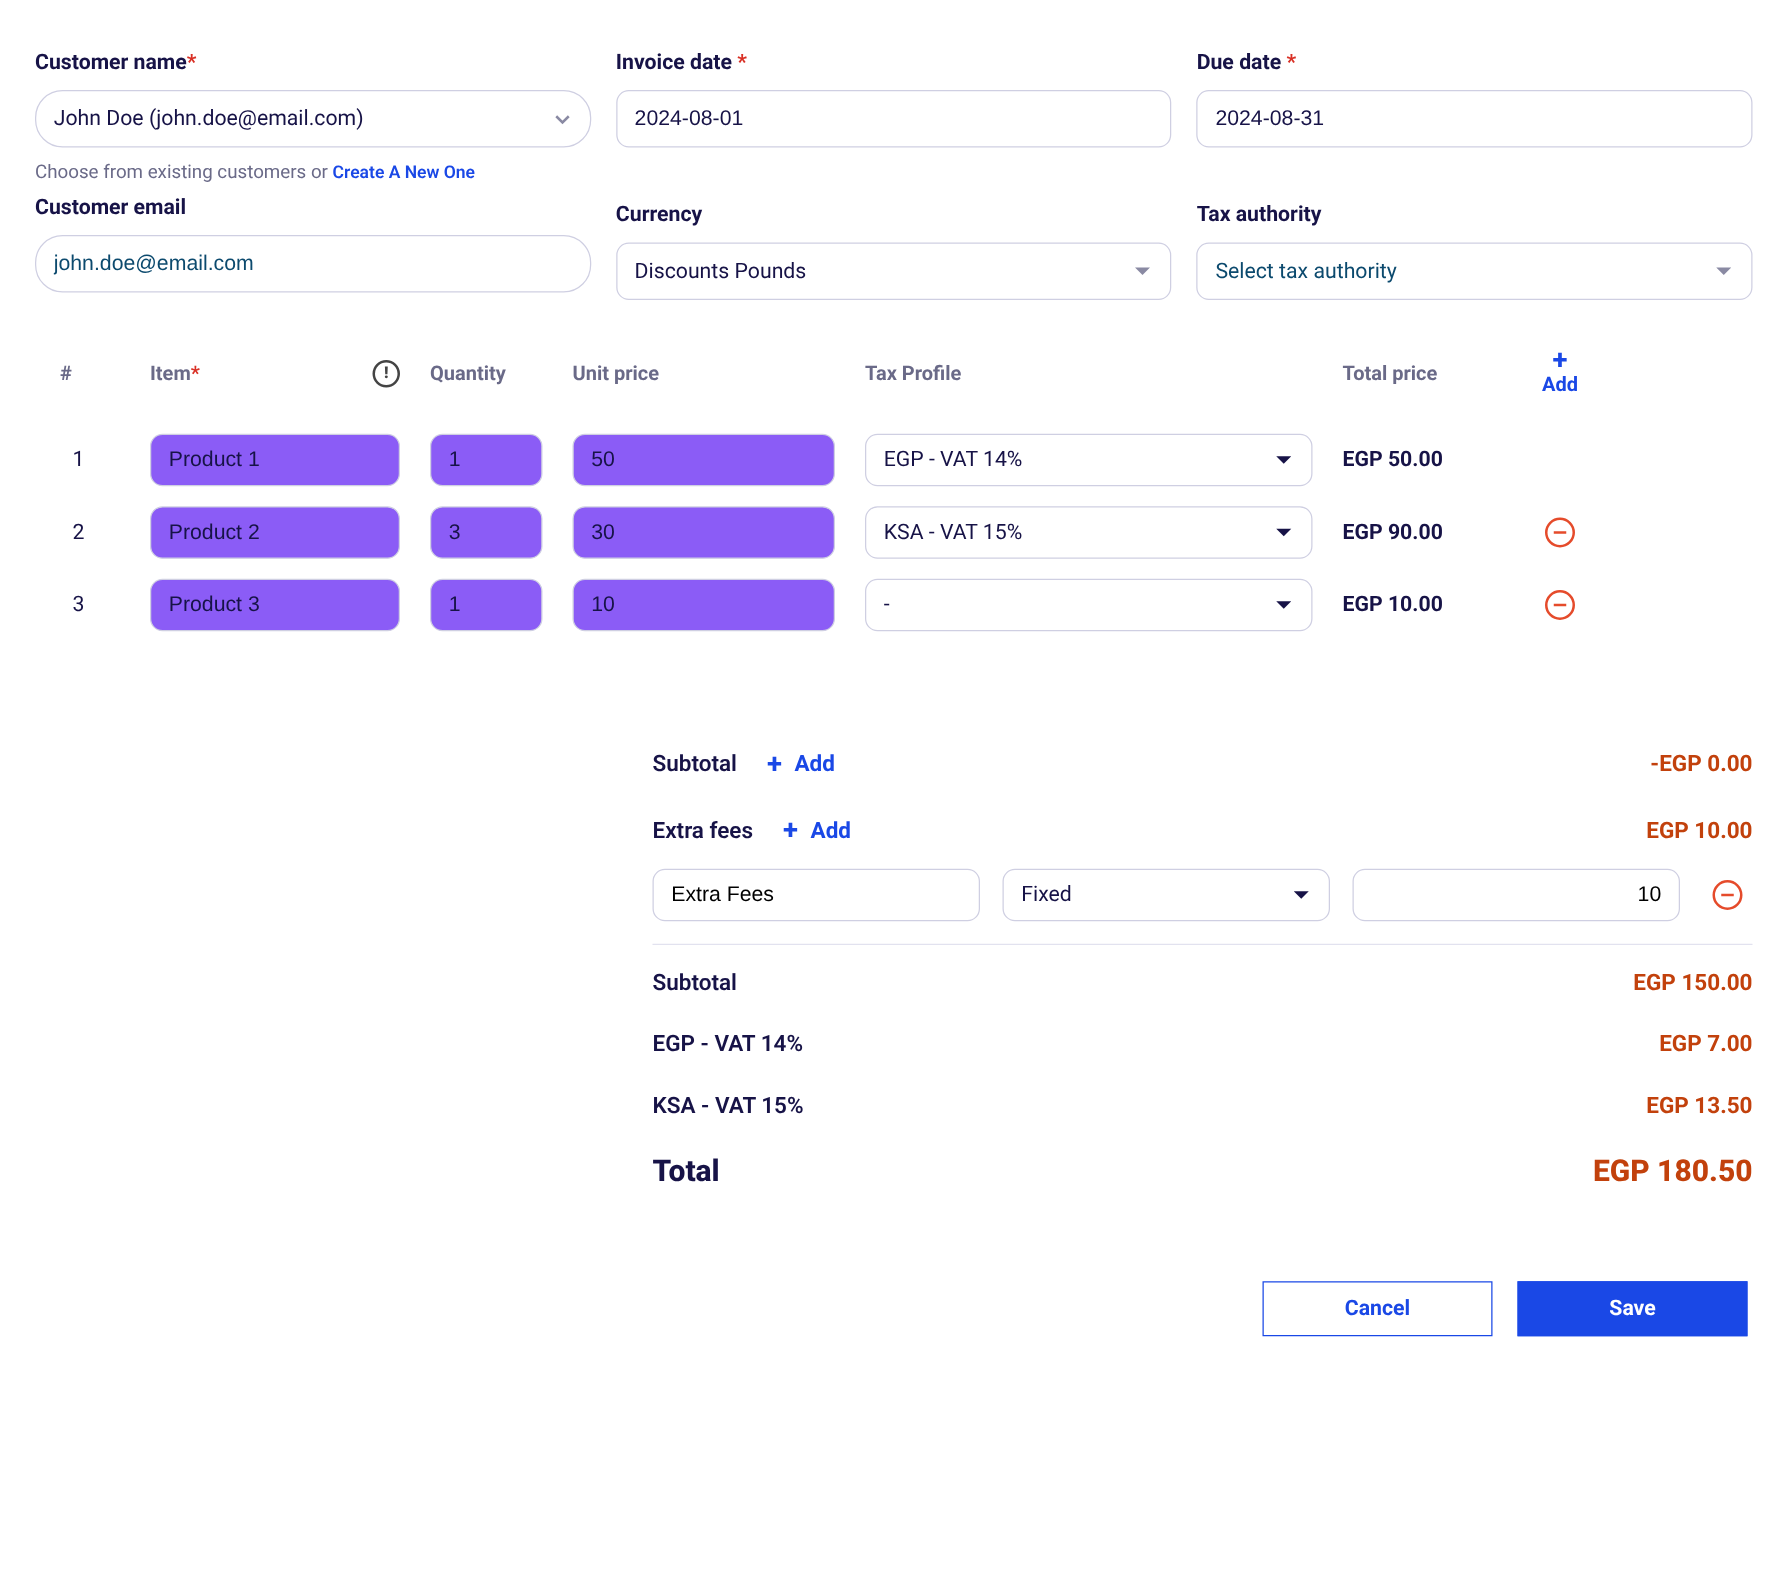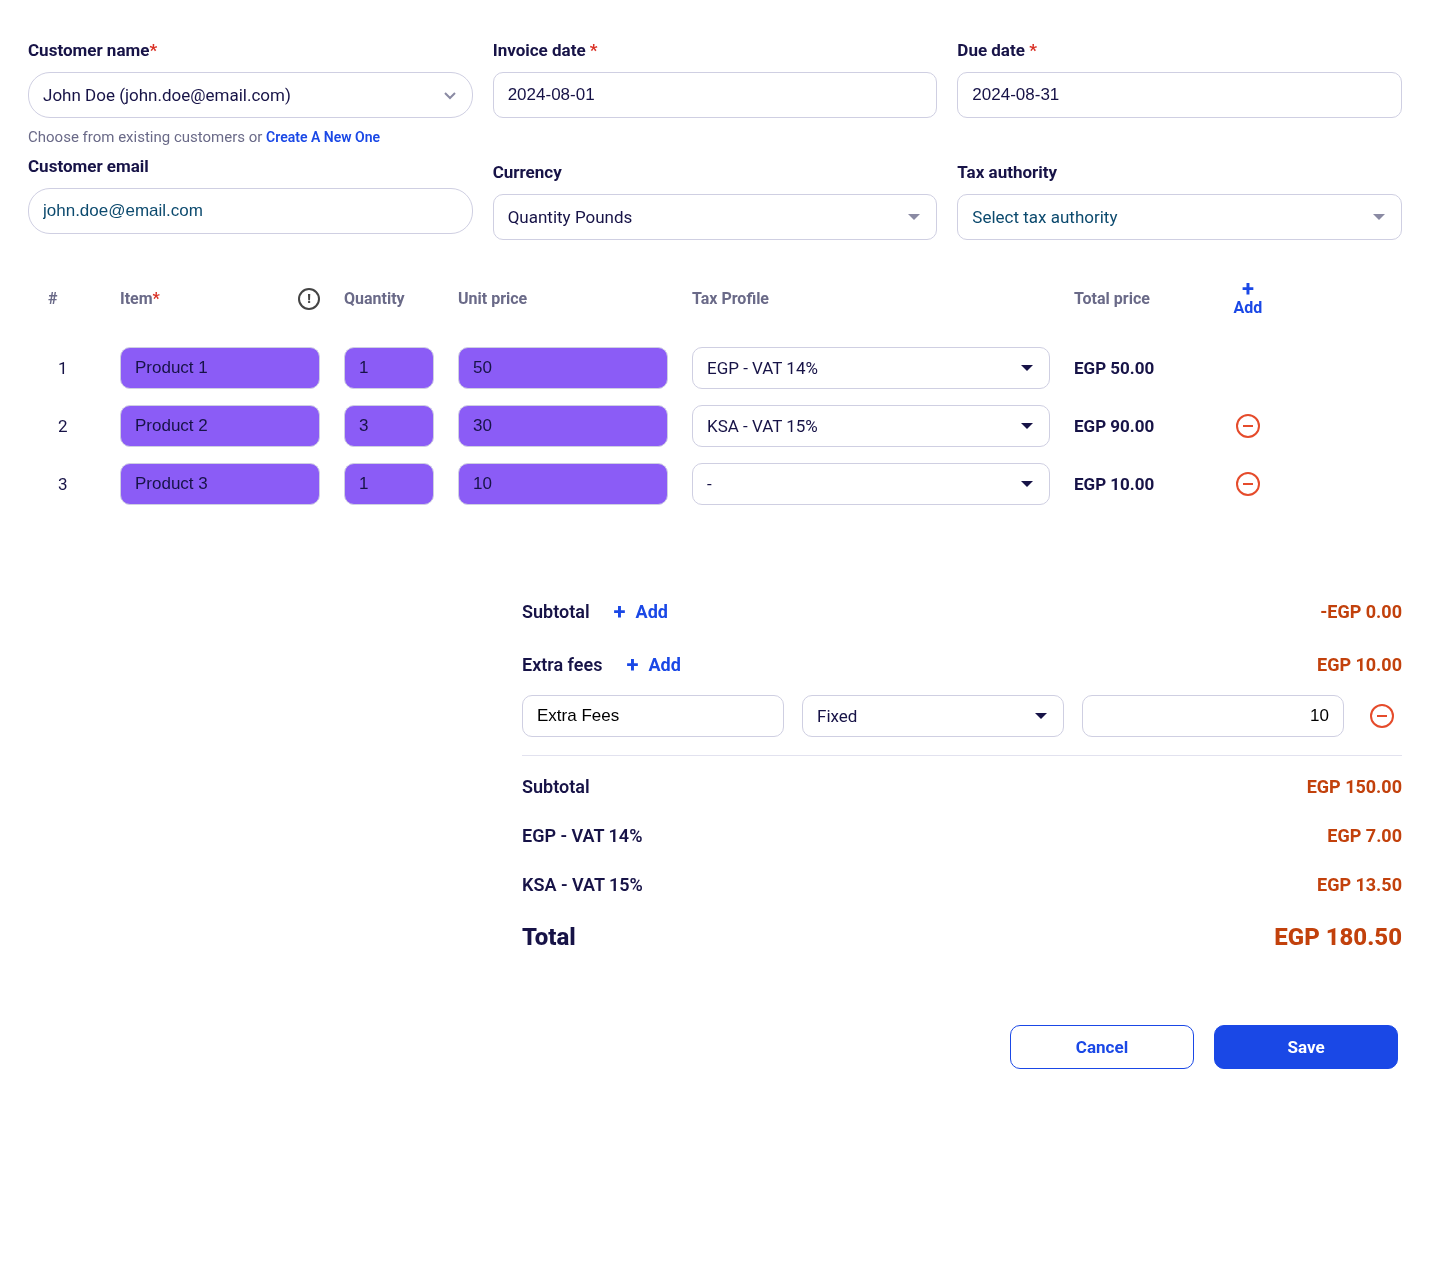--- a/index.html
+++ b/index.html
@@ -154,21 +154,21 @@
   }
   .total-row .summary-label { font-size:24px; font-weight:800; }
   .total-row .summary-value { font-size:24px; font-weight:800; }
   
   
   .actions {
     display:flex; justify-content:flex-end; gap:20px;
     margin-top: 60px; padding-right: 4px;
   }
   .btn {
-    min-width: 184px; height:44px; border-radius:10px;
+    min-width: 184px; height:44px; border-radius:0;
     font-size:17px; font-weight:700; cursor:pointer;
     display:flex; align-items:center; justify-content:center;
   }
   .btn-secondary { background:#fff; color:#1a48e6; border:1px solid #1a48e6; }
   .btn-primary { background:#1a48e6; color:#fff; border:1px solid #1a48e6; }
   .chev svg { width:16px; height:16px; display:block; }
 </style>
 </head>
 <body>
 
@@ -187,21 +187,21 @@
       <span>Choose from existing customers or </span><a class="hint-link">Create A New One</a>
     </div>
     <label class="field-label" style="margin-top:10px;">Customer email</label>
     <input class="input rounded-more" placeholder="john.doe@email.com" style="">
   </div>
   <div>
     <label class="field-label"><span>Invoice date </span><span class="req">*</span></label>
     <input class="input" value="2024-08-01" style="">
     <label class="field-label" style="margin-top:44px;">Currency</label>
     <div class="select">
-      <span>Quantity Pounds</span>
+      <span>Discounts Pounds</span>
       <span class="chev">
           <svg viewBox="0 0 16 16" fill="currentColor">
             <polygon points="2,5 14,5 8,11"></polygon>
           </svg>
         </span>
     </div>
   </div>
   <div>
     <label class="field-label"><span>Due date </span><span class="req">*</span></label>
     <input class="input" value="2024-08-31" style="">

